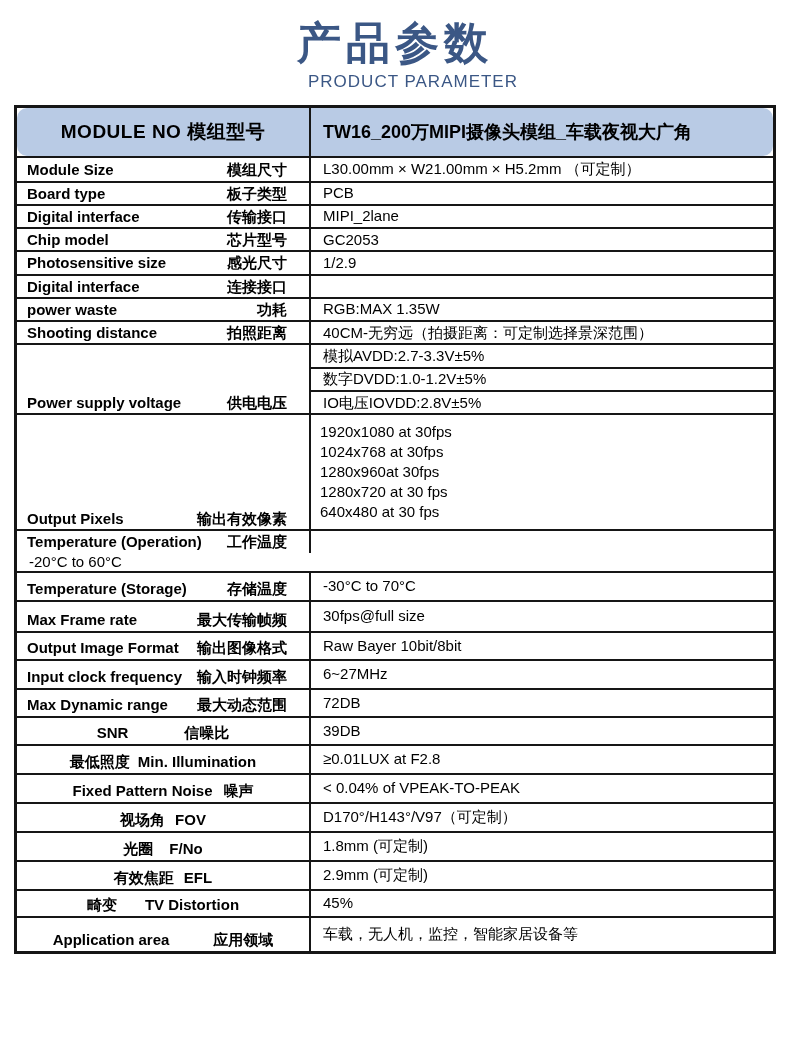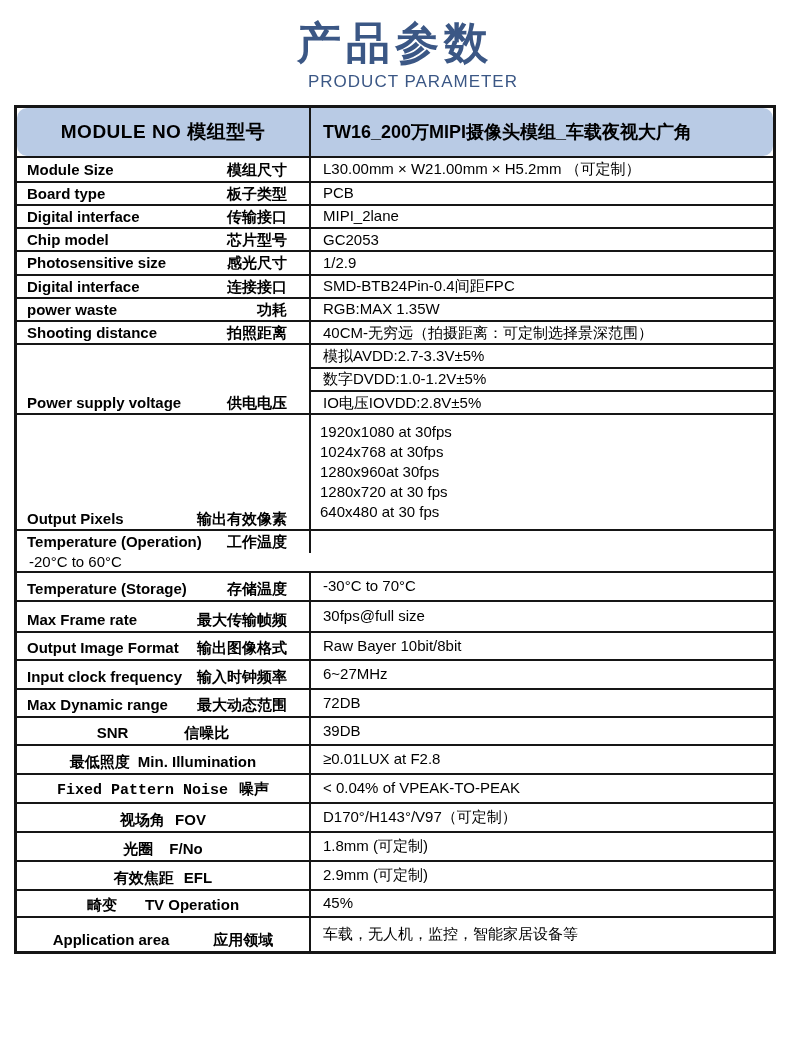--- a/index.html
+++ b/index.html
@@ -163,23 +163,20 @@
         </div>
         <div class="t-value">
           <div class="v-line">1/2.9</div>
         </div>
       </div>
       <div class="t-row" style="min-height: 23px;">
         <div class="t-label left">
           <span>Digital interface</span>
           <span>连接接口</span>
         </div>
-        <div class="t-value">
-          <div class="v-line">SMD-BTB24Pin-0.4间距FPC</div>
-        </div>
       </div>
       <div class="t-row" style="min-height: 23px;">
         <div class="t-label left">
           <span>power waste</span>
           <span>功耗</span>
         </div>
         <div class="t-value">
           <div class="v-line">RGB:MAX 1.35W</div>
         </div>
       </div>
@@ -282,21 +279,21 @@
       <div class="t-row" style="min-height: 29px;">
         <div class="t-label center" style="gap: 8px;">
           <span>最低照度</span>
           <span>Min. Illumination</span>
         </div>
         <div class="t-value">
           <div class="v-line">≥0.01LUX at F2.8</div>
         </div>
       </div>
       <div class="t-row" style="min-height: 29px;">
-        <div class="t-label center" style="gap: 11px; font-family: Liberation Mono, monospace;">
+        <div class="t-label center" style="gap: 11px;">
           <span>Fixed Pattern Noise</span>
           <span>噪声</span>
         </div>
         <div class="t-value">
           <div class="v-line">&lt; 0.04% of VPEAK-TO-PEAK</div>
         </div>
       </div>
       <div class="t-row" style="min-height: 29px;">
         <div class="t-label center" style="gap: 10px;">
           <span>视场角</span>
@@ -320,21 +317,21 @@
           <span>有效焦距</span>
           <span>EFL</span>
         </div>
         <div class="t-value">
           <div class="v-line">2.9mm (可定制)</div>
         </div>
       </div>
       <div class="t-row" style="min-height: 27px;">
         <div class="t-label center" style="gap: 28px;">
           <span>畸变</span>
-          <span>TV Operation</span>
+          <span>TV Distortion</span>
         </div>
         <div class="t-value">
           <div class="v-line">45%</div>
         </div>
       </div>
       <div class="t-row" style="min-height: 35px;">
         <div class="t-label center" style="gap: 44px;">
           <span>Application area</span>
           <span>应用领域</span>
         </div>

